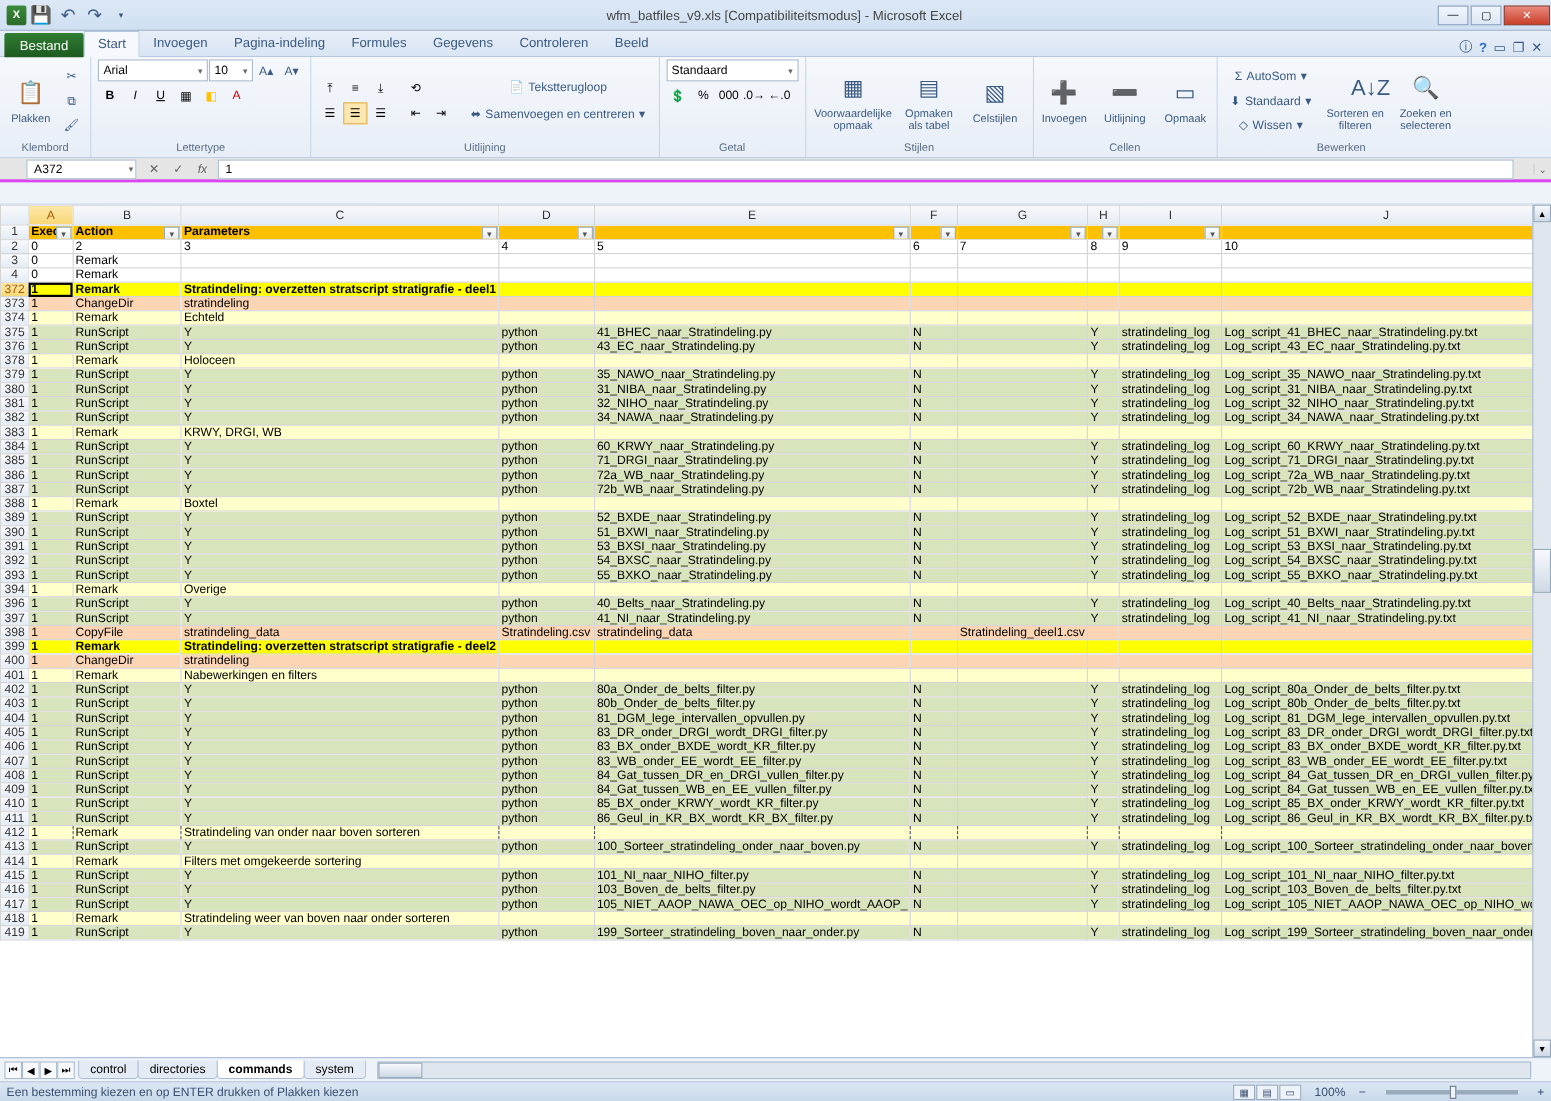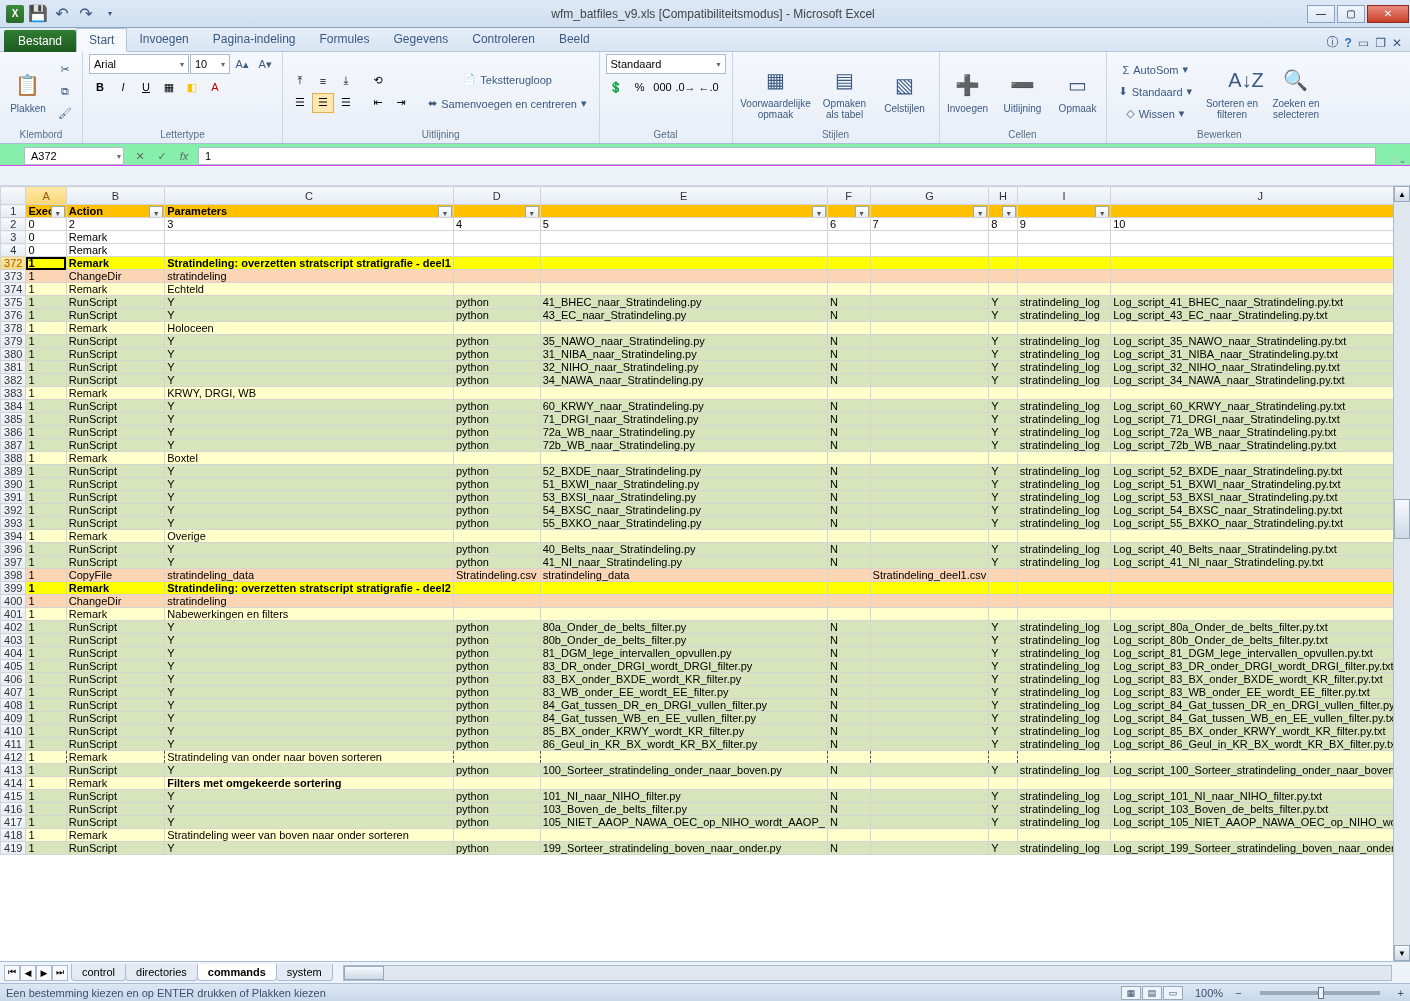--- a/index.html
+++ b/index.html
@@ -34,21 +34,21 @@
 .small-col { display:flex; flex-direction:column; gap:2px; }
 .small-btn { width:22px; height:20px; display:flex;align-items:center;justify-content:center; font-size:11px; cursor:pointer; color:#3b5a82;}
 .small-btn.wide { width:auto; padding:0 6px; gap:4px; }
 .combo { height:20px; border:1px solid #abc; background:#fff; font-size:11px; padding:0 4px; display:flex;align-items:center; justify-content:space-between; gap:4px;}
 .combo .arr { font-size:8px; color:#666;}
 .btn-row { display:flex; gap:1px;}
 .toggle { width:22px; height:20px; border:1px solid transparent; display:flex;align-items:center;justify-content:center; font-size:11px; cursor:pointer;}
 .toggle.on { background:#fce8b0; border-color:#e0b050;}
 
 
-.namebox-row { height:22px; border-bottom:1px solid #d946ef; display:flex; align-items:flex-end; background:#86efac;}
+.namebox-row { height:22px; border-bottom:3px solid #d946ef; display:flex; align-items:center; background:#e5e5e5;}
 .namebox { width:100px; height:18px; border:1px solid #abc; background:#fff; margin-left:24px; font-size:11px; padding-left:6px; display:flex;align-items:center; justify-content:space-between;}
 .namebox .arr{font-size:8px;color:#666;padding-right:2px;}
 .fx-btns { display:flex; margin-left:6px; gap:2px;}
 .fx-btn { width:20px; height:18px; display:flex;align-items:center;justify-content:center; font-size:11px; color:#666; cursor:pointer;}
 .formula-input { flex:1; height:18px; border:1px solid #abc; background:#fff; margin:0 18px 0 4px; font-size:11px; padding-left:6px; display:flex;align-items:center;}
 .fx-expand { width:16px; display:flex;align-items:center;justify-content:center; font-size:9px;color:#666; border-left:1px solid #ccc;}
 
 
 .grid-wrap { position:absolute; top:186px; bottom:40px; left:0; right:0; display:flex; }
 .grid-scroll { flex:1; overflow:hidden; position:relative;}
@@ -921,21 +921,21 @@
             <td class="bg-lgreen" style="">N</td>
             <td class="bg-lgreen" style=""></td>
             <td class="bg-lgreen" style="">Y</td>
             <td class="bg-lgreen" style="">stratindeling_log</td>
             <td class="bg-lgreen" style="">Log_script_100_Sorteer_stratindeling_onder_naar_boven.</td>
           </tr>
           <tr class="">
             <th class="rowh">414</th>
             <td class="bg-lyellow num" style="">1</td>
             <td class="bg-lyellow" style="">Remark</td>
-            <td class="bg-lyellow" style="overflow:visible;font-weight:bold;">Filters met omgekeerde sortering</td>
+            <td class="bg-lyellow" style="overflow:visible;">Filters met omgekeerde sortering</td>
             <td class="bg-lyellow" style=""></td>
             <td class="bg-lyellow" style=""></td>
             <td class="bg-lyellow" style=""></td>
             <td class="bg-lyellow" style=""></td>
             <td class="bg-lyellow" style=""></td>
             <td class="bg-lyellow" style=""></td>
             <td class="bg-lyellow" style=""></td>
           </tr>
           <tr class="">
             <th class="rowh">415</th>

